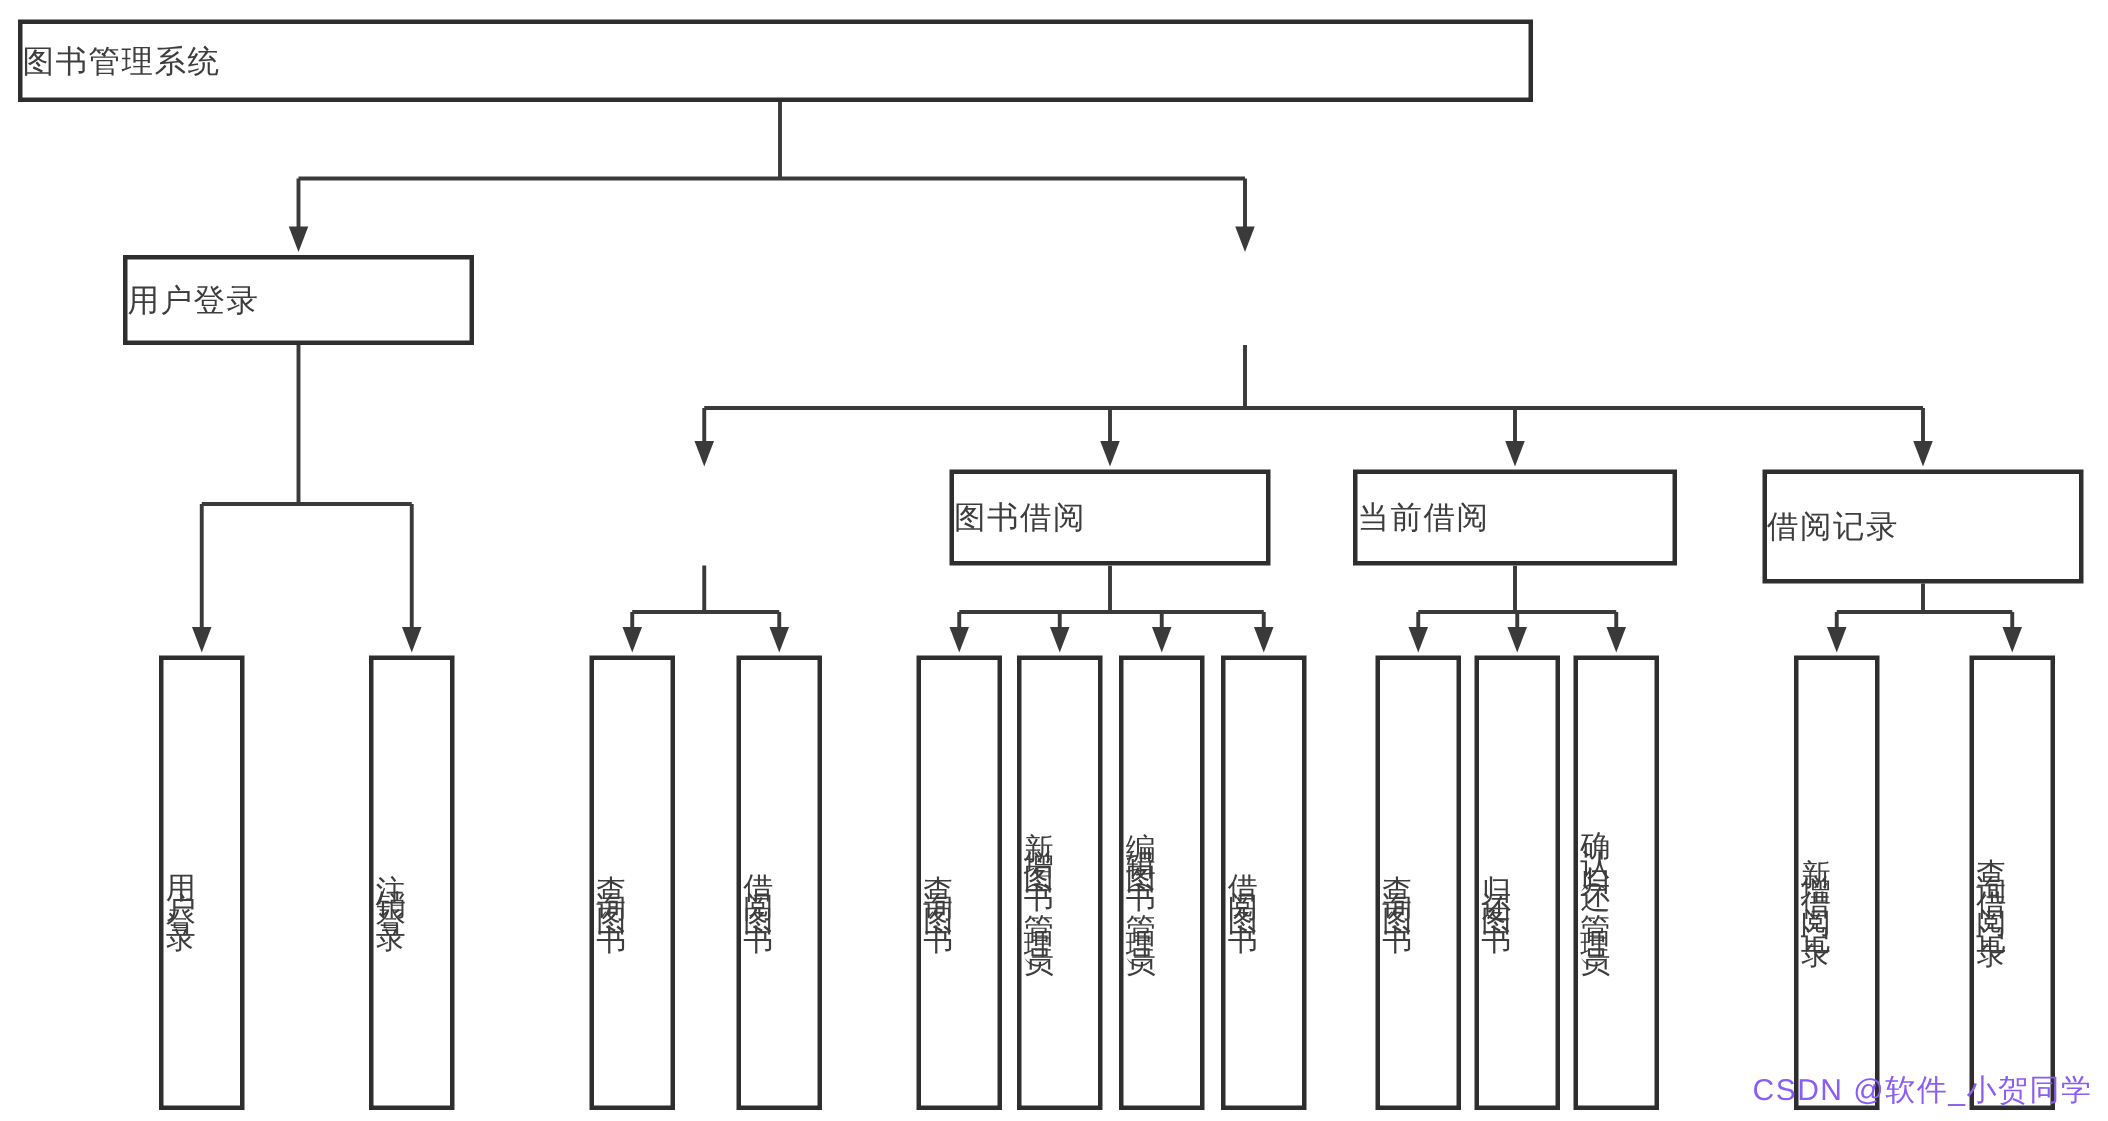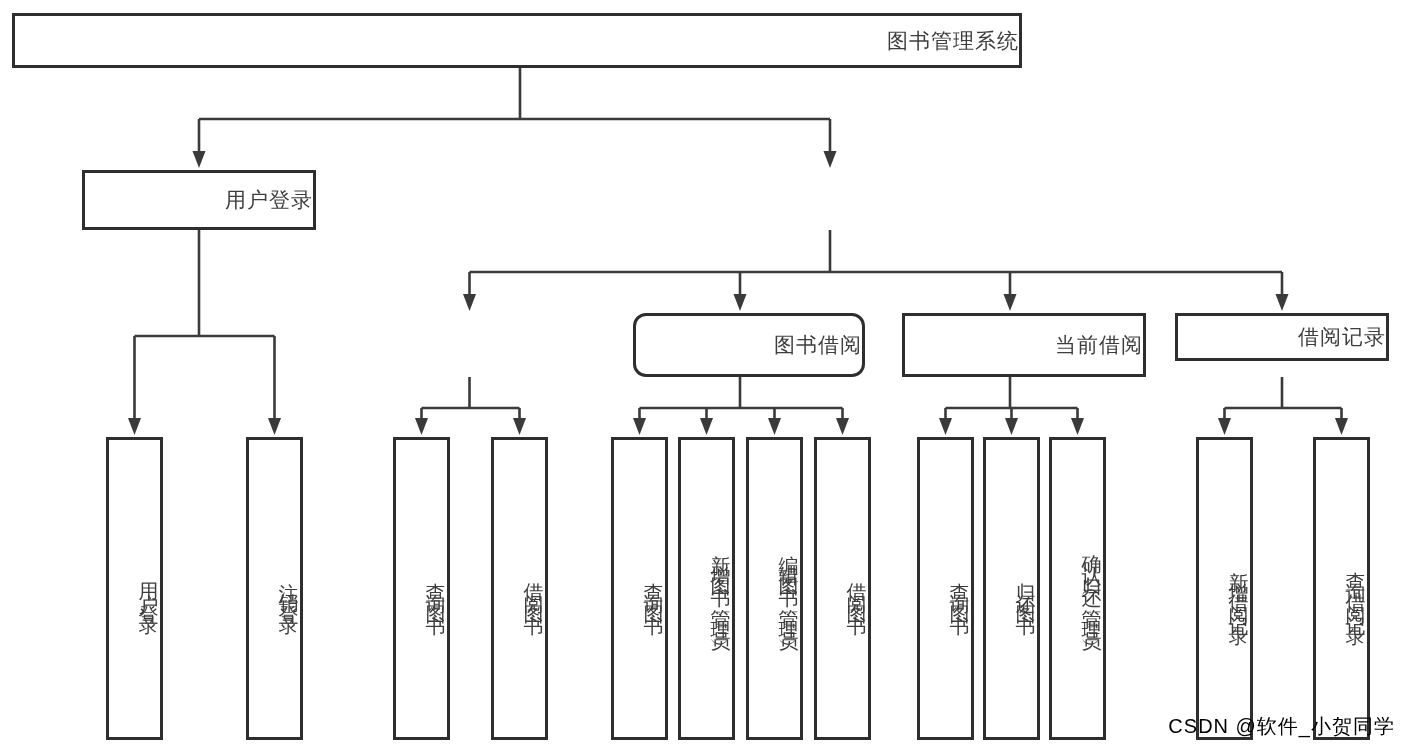--- a/index.html
+++ b/index.html
@@ -17,40 +17,40 @@
     width: 1405px; height: 747px;
     pointer-events: none;
   }
   .node {
     position: absolute;
     box-sizing: border-box;
     border: 3px solid #2e2e2e;
     background: #ffffff;
     display: flex;
     align-items: center;
-    justify-content: flex-end;
+    justify-content: flex-start;
     color: #3d3d3d;
   }
   .hnode { font-size: 21px; letter-spacing: 1px; }
   .leaf  { }
   .vtext {
     writing-mode: vertical-rl;
     text-orientation: mixed;
     font-size: 20px;
     letter-spacing: 11px;
     color: #3d3d3d;
     line-height: 1.1;
     white-space: nowrap;
   }
   .watermark {
     position: absolute;
     right: 10px;
     bottom: 7px;
     font-size: 20px;
-    color: #000000;
+    color: #8b5cf6;
     letter-spacing: 1px;
   }
 </style>
 </head>
 <body>
 
 <div id="stage">
 
   <svg id="wires" viewBox="0 0 1405 747" xmlns="http://www.w3.org/2000/svg">
     <g stroke="#3a3a3a" stroke-width="2.6" fill="none">
@@ -100,27 +100,27 @@
   </svg>
 
   <div class="node hnode" style="left:12px; top:13px; width:1010px; height:55px;">
     <span>图书管理系统</span>
   </div>
 
   <div class="node hnode" style="left:82px; top:170px; width:234px; height:60px;">
     <span>用户登录</span>
   </div>
 
-  <div class="node hnode" style="left:633px; top:313px; width:232px; height:64px;border-radius:13px;">
+  <div class="node hnode" style="left:633px; top:313px; width:214px; height:64px;">
     <span>图书借阅</span>
   </div>
-  <div class="node hnode" style="left:902px; top:313px; width:244px; height:64px;">
+  <div class="node hnode" style="left:902px; top:313px; width:216px; height:64px;">
     <span>当前借阅</span>
   </div>
-  <div class="node hnode" style="left:1175px; top:313px; width:214px; height:48px;">
+  <div class="node hnode" style="left:1175px; top:313px; width:214px; height:76px;">
     <span>借阅记录</span>
   </div>
 
   <div class="node leaf" style="left:106px; top:437px; width:57px; height:303px;">
     <span class="vtext">用户登录</span>
   </div>
   <div class="node leaf" style="left:246px; top:437px; width:57px; height:303px;">
     <span class="vtext">注销登录</span>
   </div>
 

